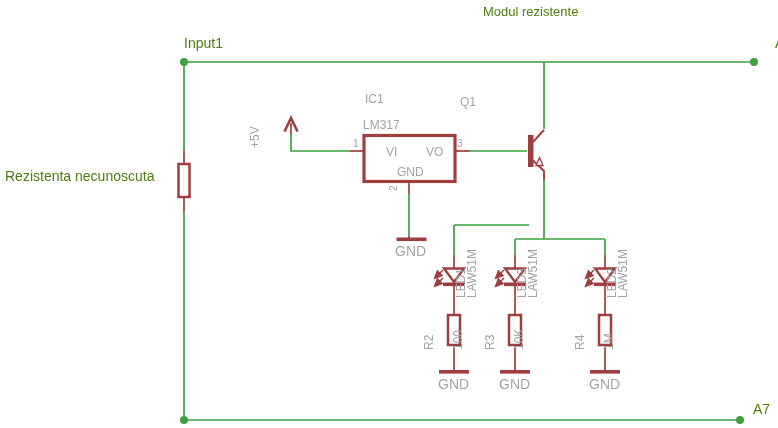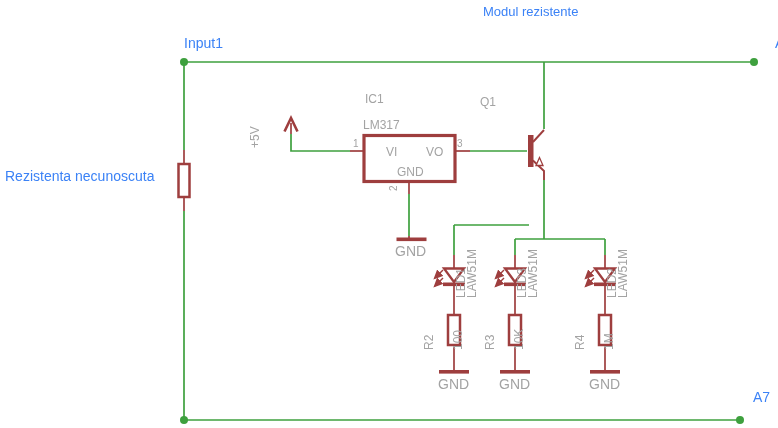--- a/index.html
+++ b/index.html
@@ -1,19 +1,19 @@
 <!DOCTYPE html>
 <html><head>
 <meta charset="utf-8">
 <style>
   html,body{margin:0;padding:0;background:#fff;}
   #canvas{position:relative;width:778px;height:428px;background:#fff;overflow:hidden;
           font-family:"Liberation Sans", sans-serif;}
   .txt{position:absolute;white-space:nowrap;line-height:1;}
-  .green{color:#3b82f6;}
+  .green{color:#4d7c0f;}
   .gray{color:#A3A3A3;}
   .f13{font-size:13px;}
   .f12{font-size:14px;}
   .f11{font-size:12px;}
   .f10{font-size:10px;}
   .vert{transform:rotate(-90deg);transform-origin:0 100%;line-height:12px;}
   .vert10{transform:rotate(-90deg);transform-origin:0 100%;line-height:10px;}
   svg{position:absolute;left:0;top:0;}
 </style>
 </head>
@@ -112,36 +112,36 @@
       <path d="M605 286 V315" stroke-width="1.7"></path>
       <rect x="599" y="315" width="12" height="30" stroke-width="2.5"></rect>
       <path d="M605 345 V370" stroke-width="1.7"></path>
       <rect x="590" y="370" width="30" height="3.6" fill="#9E3E3E" stroke="none"></rect>
     </g>
   </svg>
 
   <span class="txt green f13" style="left:483px;top:5px;">Modul rezistente</span>
   <span class="txt green f12" style="left:184px;top:36px;">Input1</span>
   <span class="txt green f12" style="left:775px;top:36px;">A6</span>
-  <span class="txt green f12" style="left:753px;top:390px;">A7</span>
+  <span class="txt green f12" style="left:753px;top:402px;">A7</span>
   <span class="txt green f12" style="left:5px;top:169px;text-align:center;">Rezistenta necunoscuta</span>
 
   <span class="txt gray f11 vert" style="left:261px;top:136px;">+5V</span>
 
   <span class="txt gray f11" style="left:365px;top:93px;">IC1</span>
   <span class="txt gray f11" style="left:363px;top:119px;">LM317</span>
   <span class="txt gray f11" style="left:386px;top:146px;">VI</span>
   <span class="txt gray f11" style="left:415px;top:146px;margin-left:11px;">VO</span>
   <span class="txt gray f11" style="left:397px;top:166px;">GND</span>
   <span class="txt gray f10" style="left:353px;top:139px;">1</span>
   <span class="txt gray f10" style="left:457px;top:139px;">3</span>
   <span class="txt gray f10 vert10" style="left:399px;top:181px;">2</span>
   <span class="txt gray f12" style="left:395px;top:244px;">GND</span>
 
-  <span class="txt gray f11" style="left:480px;top:96px;text-align:center;">Q1</span>
+  <span class="txt gray f11" style="left:460px;top:96px;text-align:center;">Q1</span>
 
   <span class="txt gray f11 vert" style="left:467px;top:286px;">LED1</span>
   <span class="txt gray f11 vert" style="left:478px;top:286px;">LAW51M</span>
   <span class="txt gray f11 vert" style="left:528px;top:286px;">LED3</span>
   <span class="txt gray f11 vert" style="left:539px;top:286px;">LAW51M</span>
   <span class="txt gray f11 vert" style="left:618px;top:286px;">LED2</span>
   <span class="txt gray f11 vert" style="left:629px;top:286px;">LAW51M</span>
 
   <span class="txt gray f11 vert" style="left:435px;top:338px;">R2</span>
   <span class="txt gray f11 vert" style="left:464px;top:338px;">100</span>

